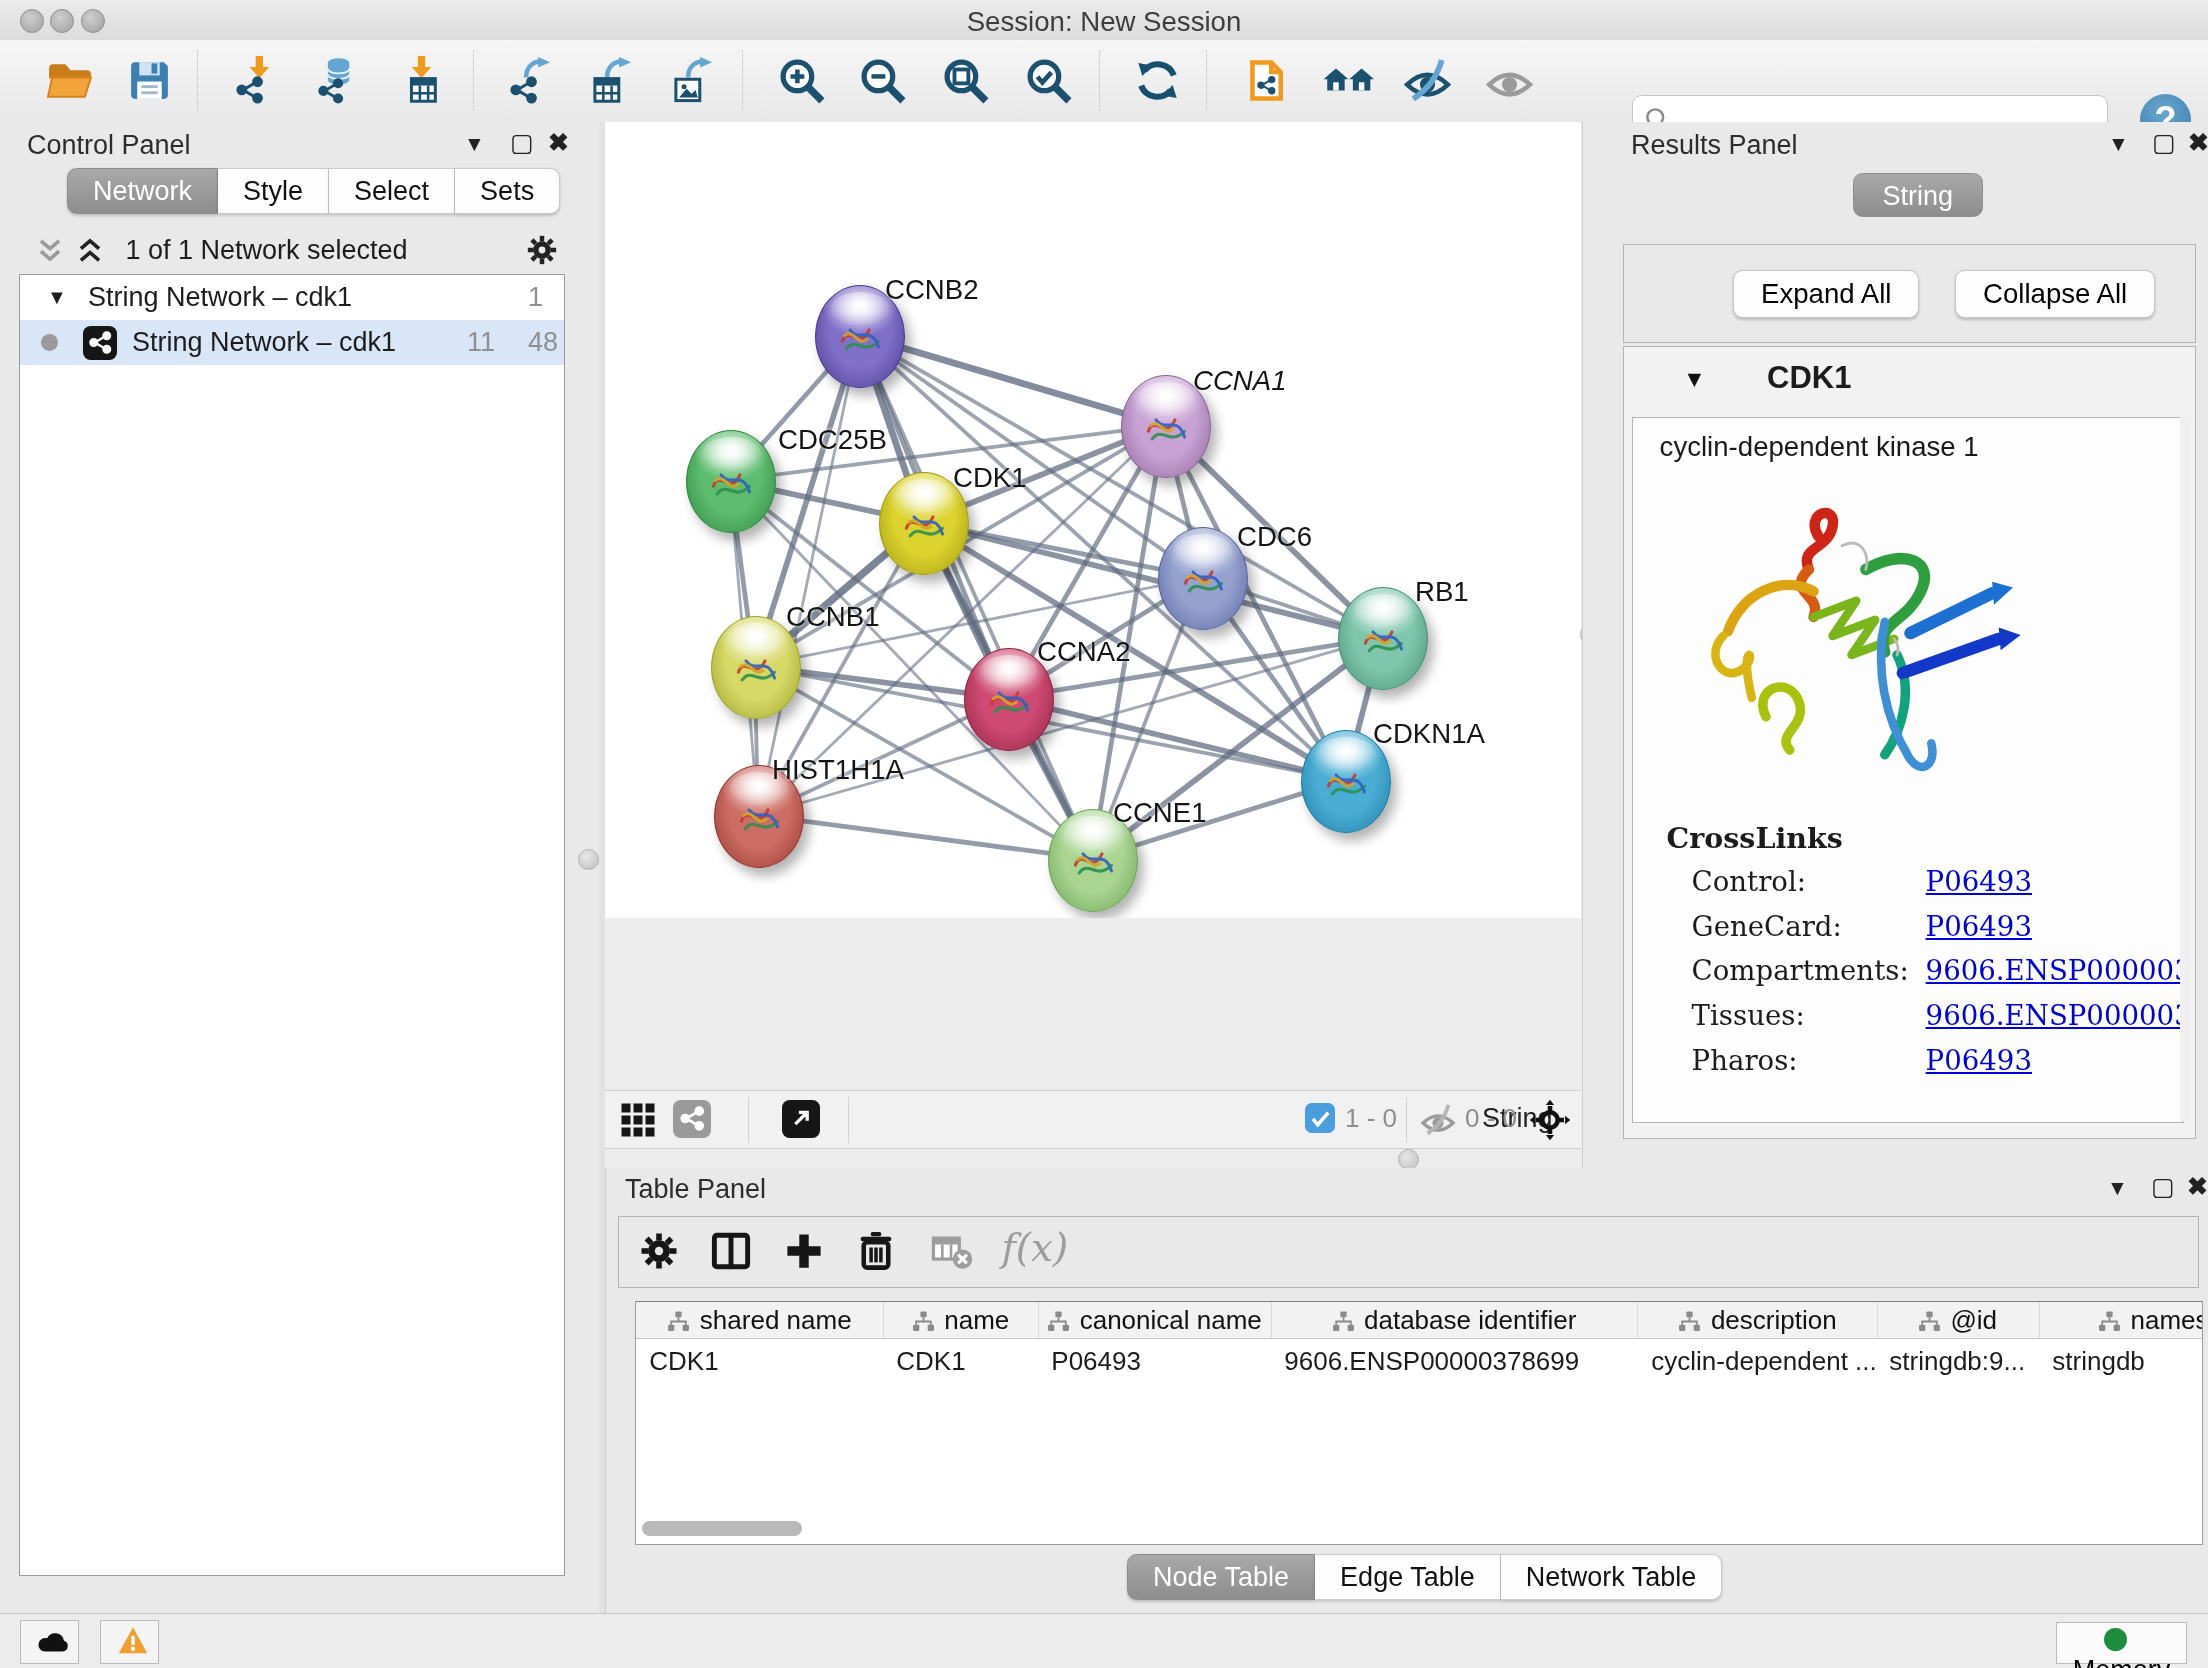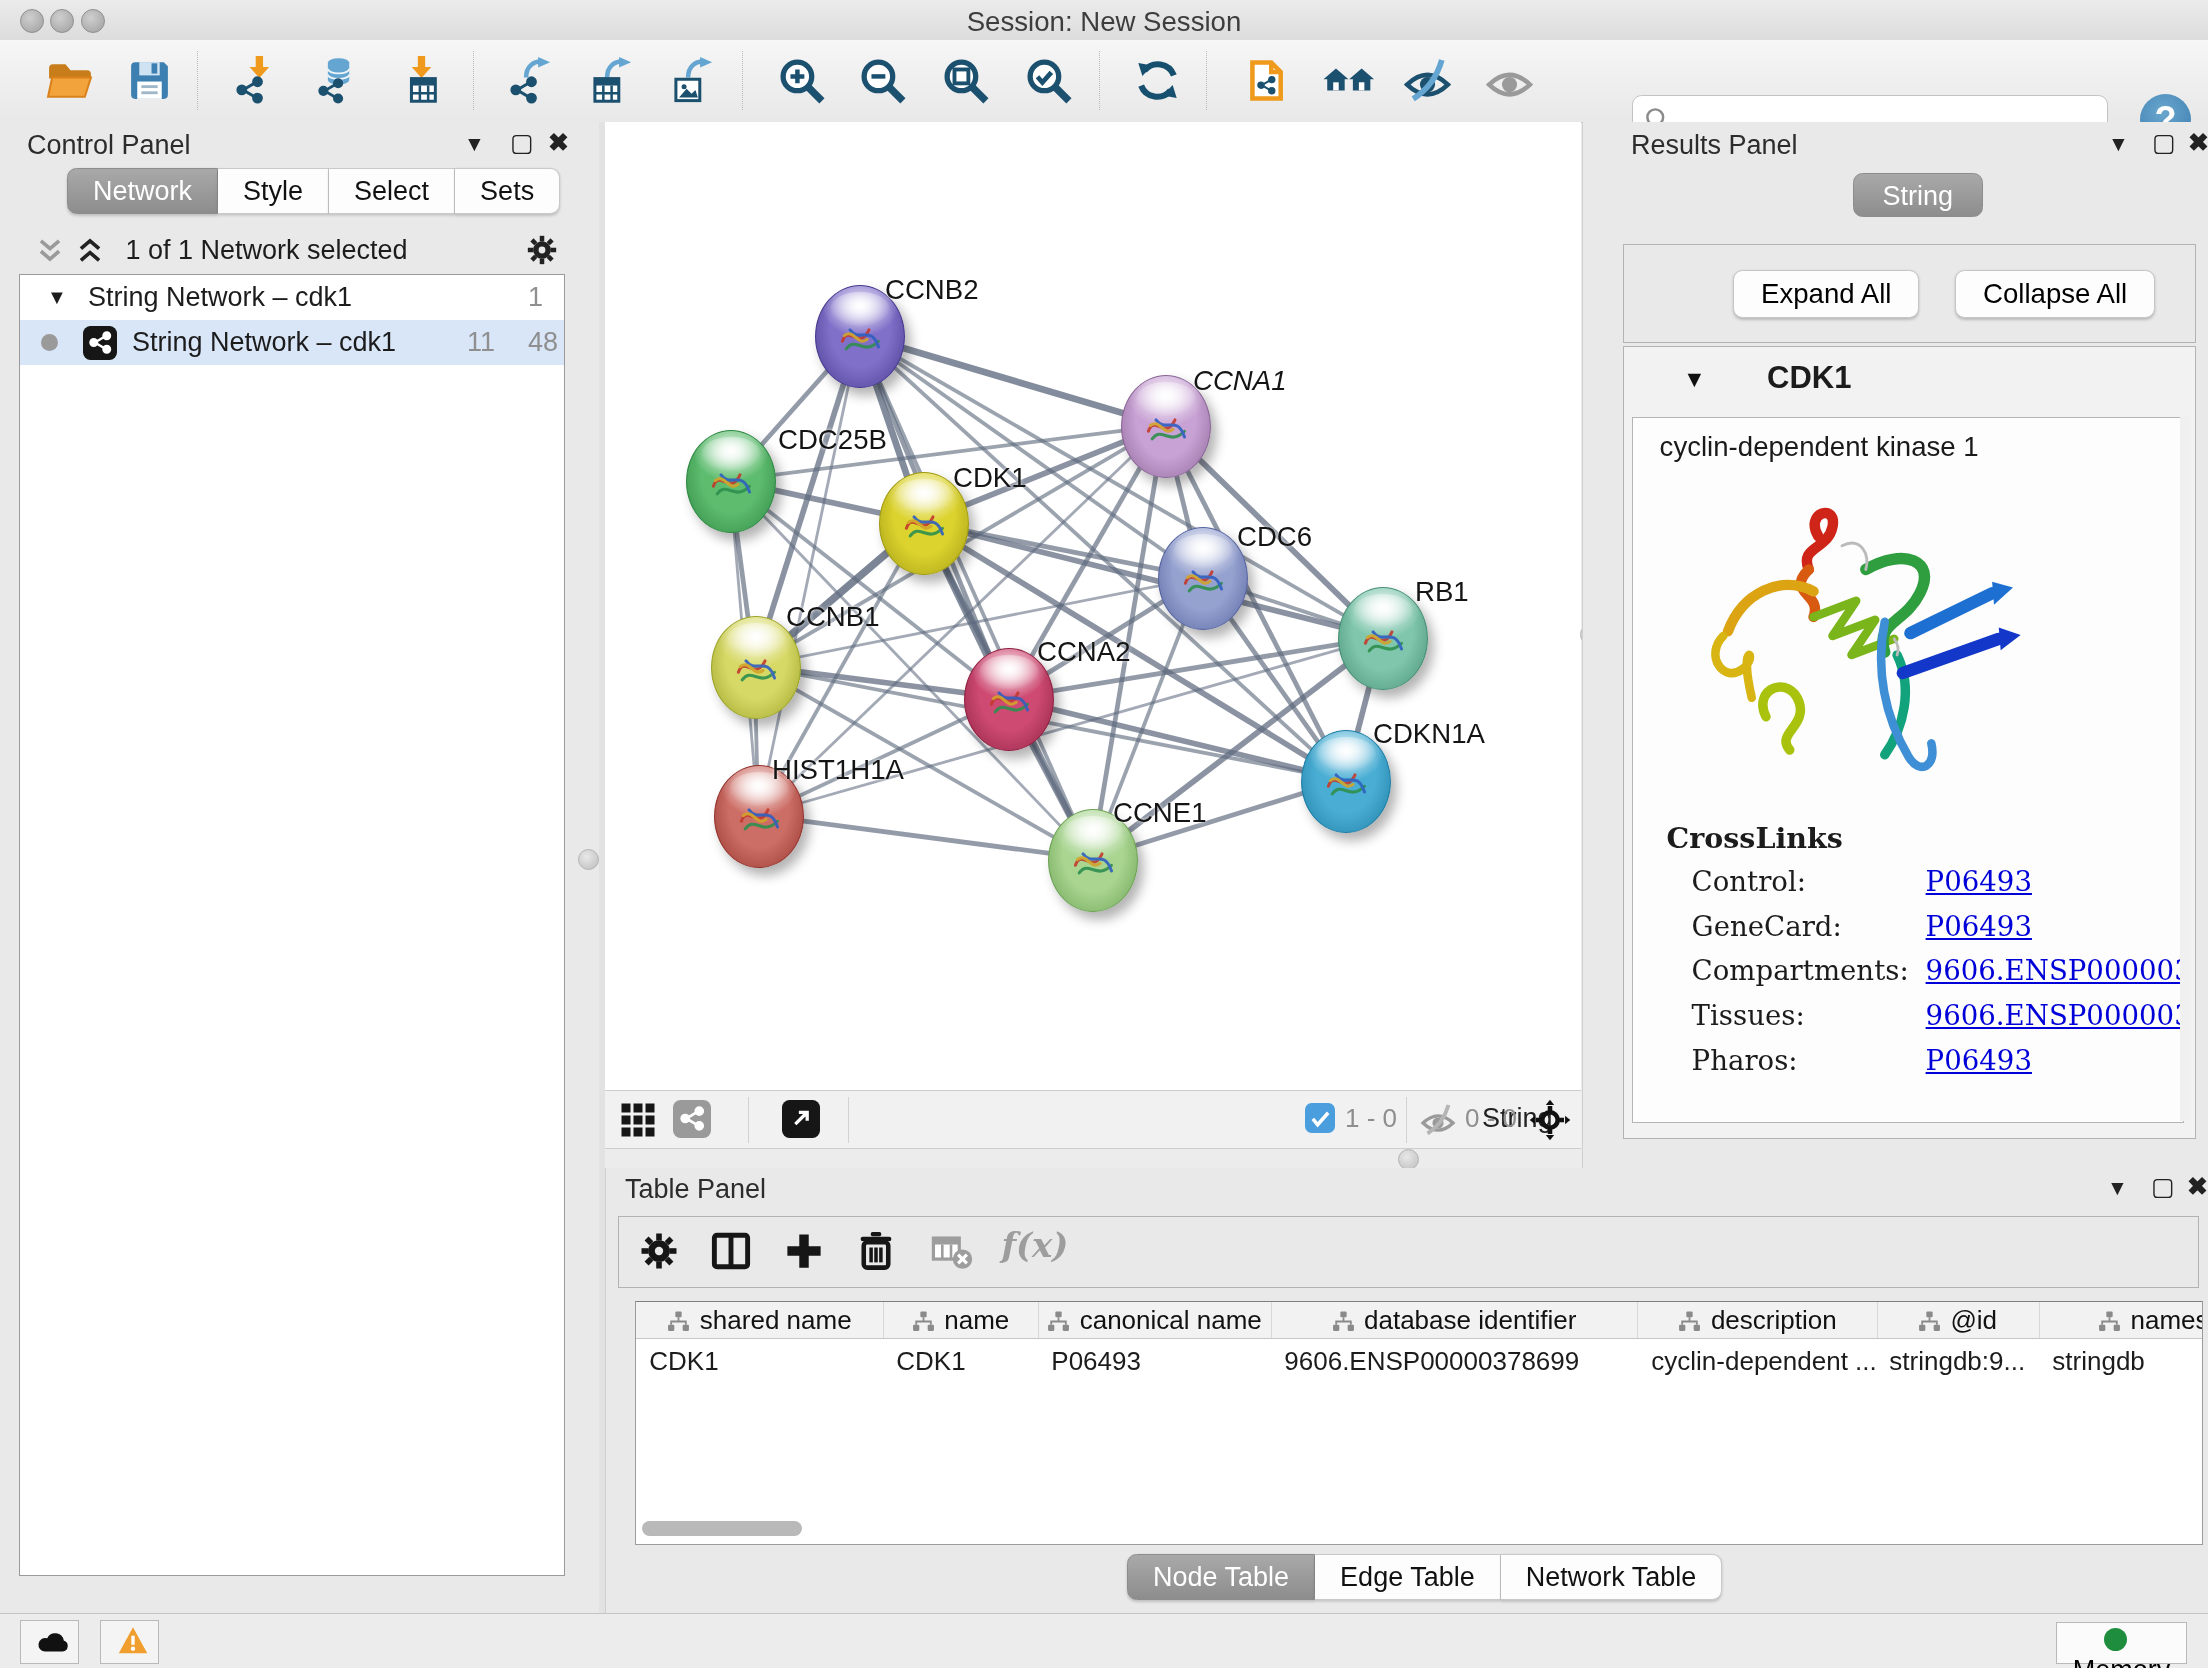--- a/index.html
+++ b/index.html
@@ -39,21 +39,21 @@
   .cpanel{position:absolute;left:0;top:122px;width:599px;height:1491px;background:#e9e9e9;border-right:1px solid #cfcfcf;}
   .treebox{position:absolute;left:19px;top:152px;width:544px;height:1300px;background:#fff;border:1.9px solid #9a9a9a;}
   .trow{position:relative;height:45px;font-size:27px;line-height:45px;white-space:nowrap;}
   .trow .cnt{position:absolute;color:#8f8f8f;}
   .trow.sel{background:#d9e6f8;}
   .sharebadge{display:inline-block;width:34px;height:34px;border-radius:7.6px;background:#161616;vertical-align:-7.6px;}
   .sharebadge svg{width:25px;height:25px;margin:4.8px;color:#fff;}
   .sharebadge.gray{background:#9a9a9a;}
   .graydot{display:inline-block;width:17px;height:17px;border-radius:50%;background:#9a9a9a;}
   
-  .netcanvas{position:absolute;left:605px;top:122px;width:976px;height:968px;background:#fff;overflow:hidden;}
+  .netcanvas{position:absolute;left:605px;top:122px;width:976px;height:796px;background:#fff;overflow:hidden;}
   .node{position:absolute;width:88px;height:101px;border-radius:50%;box-shadow:5.7px 7.6px 11.4px rgba(0,0,0,.30);}
   .node .shine{position:absolute;left:16%;top:6%;width:68%;height:34%;border-radius:50%;
     background:radial-gradient(ellipse at 50% 40%,rgba(255,255,255,.95),rgba(255,255,255,0) 75%);}
   .node svg.squig{position:absolute;left:15px;top:23px;width:57px;height:57px;opacity:.9;}
   .nlabel{position:absolute;font-size:27.6px;color:#141414;white-space:nowrap;text-shadow:0 0 3.8px #fff;}
   
   .netbar{position:absolute;left:605px;top:1090px;width:976px;height:57px;background:#f1f1f1;
     border-top:1px solid #cdcdcd;border-bottom:1px solid #cdcdcd;}
   .netbar .vsep{position:absolute;top:5.7px;height:46px;border-left:1px solid #d2d2d2;}
   .nbtitle{position:absolute;left:877px;top:0;font-size:27px;line-height:55px;color:#222;}
@@ -81,21 +81,21 @@
   .serif{font-family:"DejaVu Serif",serif;}
   .xl-title{position:absolute;left:34px;top:403px;font-size:28.5px;font-weight:bold;}
   .xrow{position:absolute;left:59px;width:476px;height:45px;font-size:27.6px;}
   .xrow .xval{position:absolute;left:234px;color:#0000d8;text-decoration:underline;cursor:pointer;white-space:nowrap;}
   .vtrack{position:absolute;right:3.8px;top:70px;width:11.4px;height:704px;background:#f0f0f0;border:1px solid #cicccc;border-color:#ccc;}
   
   .tpanel{position:absolute;left:605px;top:1168px;width:1604px;height:445px;background:#e9e9e9;border-left:1px solid #cfcfcf;}
   .ttoolbar{position:absolute;left:12.4px;top:48px;width:1579px;height:70px;border:1.9px solid #b3b3b3;background:#e9e9e9;}
   .ttb{position:absolute;top:11.4px;width:46px;height:46px;background:none;border:none;padding:1.9px;cursor:pointer;}
   .ttb svg{width:42px;height:42px;}
-  .fx{position:absolute;top:7.6px;font-size:34px;color:#9d9d9d;font-style:italic;font-family:"DejaVu Serif",serif;font-weight:bold;}
+  .fx{position:absolute;top:7.6px;font-size:39px;color:#9d9d9d;font-style:italic;font-family:"DejaVu Serif",serif;}
   .tablebox{position:absolute;left:29px;top:133px;width:1566px;height:242px;background:#fff;border:1.9px solid #9c9c9c;border-top-color:#7f7f7f;overflow:hidden;}
   .thead{position:absolute;left:0;top:0;width:1902px;height:36px;background:#f2f2f2;border-bottom:1.9px solid #c6c6c6;}
   .th{position:absolute;top:0;height:36px;font-size:26px;line-height:36px;color:#111;
     border-right:1px solid #d8d8d8;text-align:center;white-space:nowrap;overflow:hidden;}
   .th svg{width:23px;height:21px;vertical-align:-2.9px;margin-right:9.5px;color:#8a8a8a;}
   .td{position:absolute;top:40px;height:38px;font-size:26px;line-height:38px;padding-left:13.3px;white-space:nowrap;overflow:hidden;}
   .hscroll{position:absolute;left:3.8px;bottom:5.7px;width:1557px;height:17px;}
   .hthumb{position:absolute;left:1.9px;top:0;width:160px;height:15px;border-radius:7.6px;background:#b9b9b9;}
   .btabs{position:absolute;left:521px;top:386px;}
   

